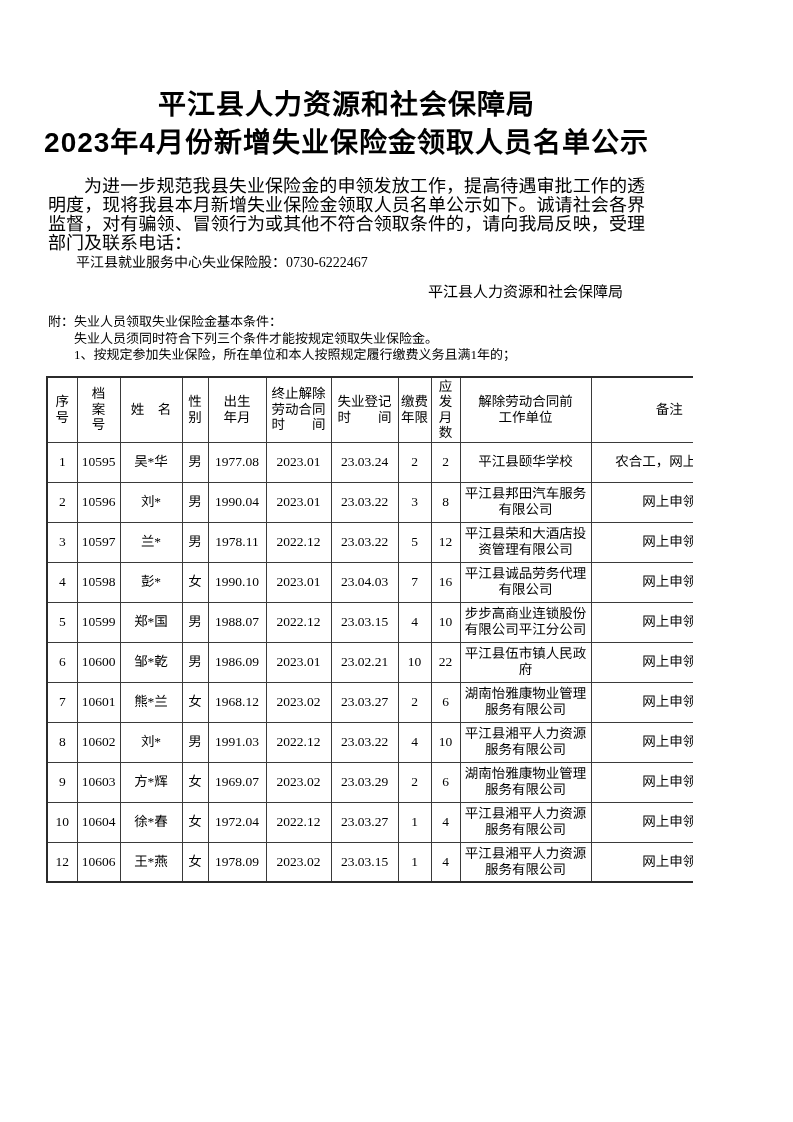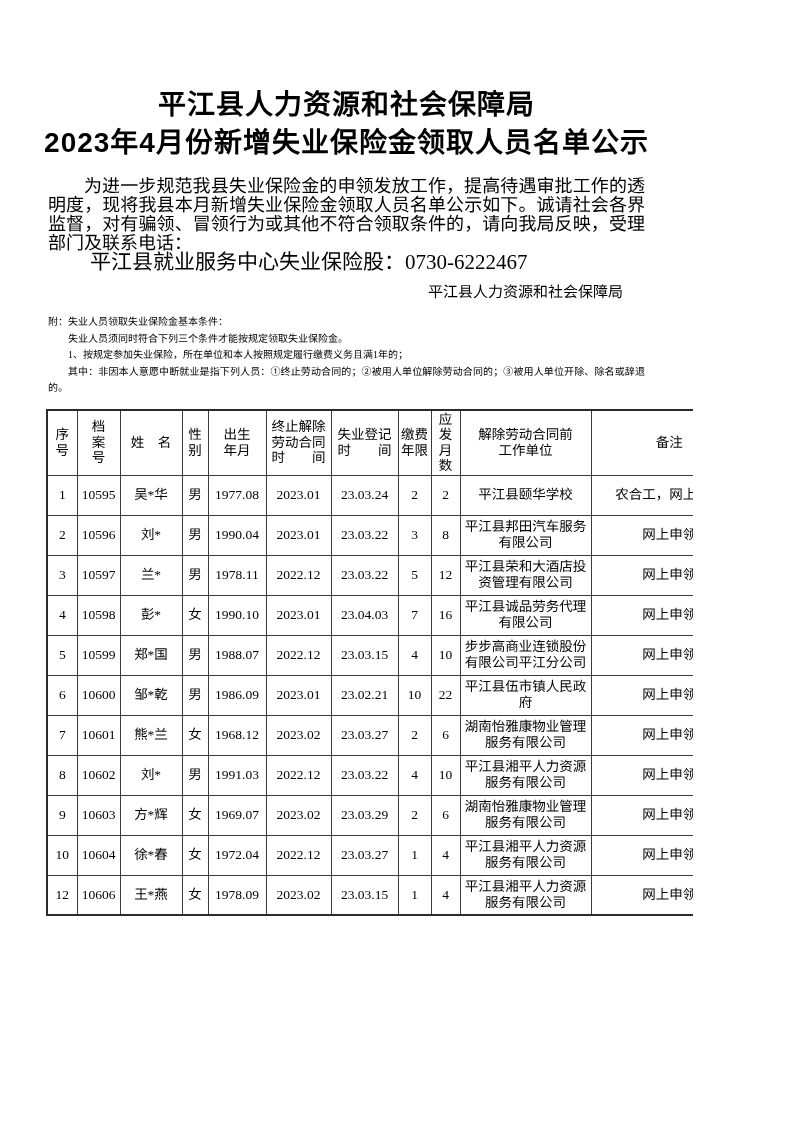--- a/index.html
+++ b/index.html
@@ -28,34 +28,34 @@
   .intro {
     margin: 15px 48px 0 48px;
     font-size: 18px;
     line-height: 19px;
     text-align: justify;
     text-indent: 2em;
   }
   .contact {
     margin: 0 48px;
     padding-left: 2em;
-    font-size: 21px;
+    font-size: 14px;
     line-height: 19px;
   }
   .signature-wrap {
     margin: 10px 70px 0 0;
     display: flex;
     justify-content: flex-end;
     font-size: 15px;
     line-height: 20px;
   }
   .signature-block { text-align: center; }
   .appendix {
     margin: 12px 48px 12px 48px;
-    font-size: 10px;
+    font-size: 13px;
     line-height: 16.5px;
     text-align: justify;
   }
   .appendix p { text-indent: 2em; }
   .appendix p.no-indent { text-indent: 0; }
   table.roster {
     margin: 7px 0 0 46px;
     width: 701px;
     border-collapse: collapse;
     table-layout: fixed;
@@ -92,21 +92,20 @@
   <div class="signature-wrap">
     <div class="signature-block">
       <div>平江县人力资源和社会保障局</div>
     </div>
   </div>
 
   <div class="appendix">
     <p class="no-indent">附：失业人员领取失业保险金基本条件：</p>
     <p>失业人员须同时符合下列三个条件才能按规定领取失业保险金。</p>
     <p>1、按规定参加失业保险，所在单位和本人按照规定履行缴费义务且满1年的；</p>
-    <p>其中：非因本人意愿中断就业是指下列人员：①终止劳动合同的；②被用人单位解除劳动合同的；③被用人单位开除、除名或辞退的。</p>
   </div>
 
   <table class="roster">
     <colgroup>
         <col style="width: 30px;">
         <col style="width: 43px;">
         <col style="width: 62px;">
         <col style="width: 26px;">
         <col style="width: 58px;">
         <col style="width: 65px;">

